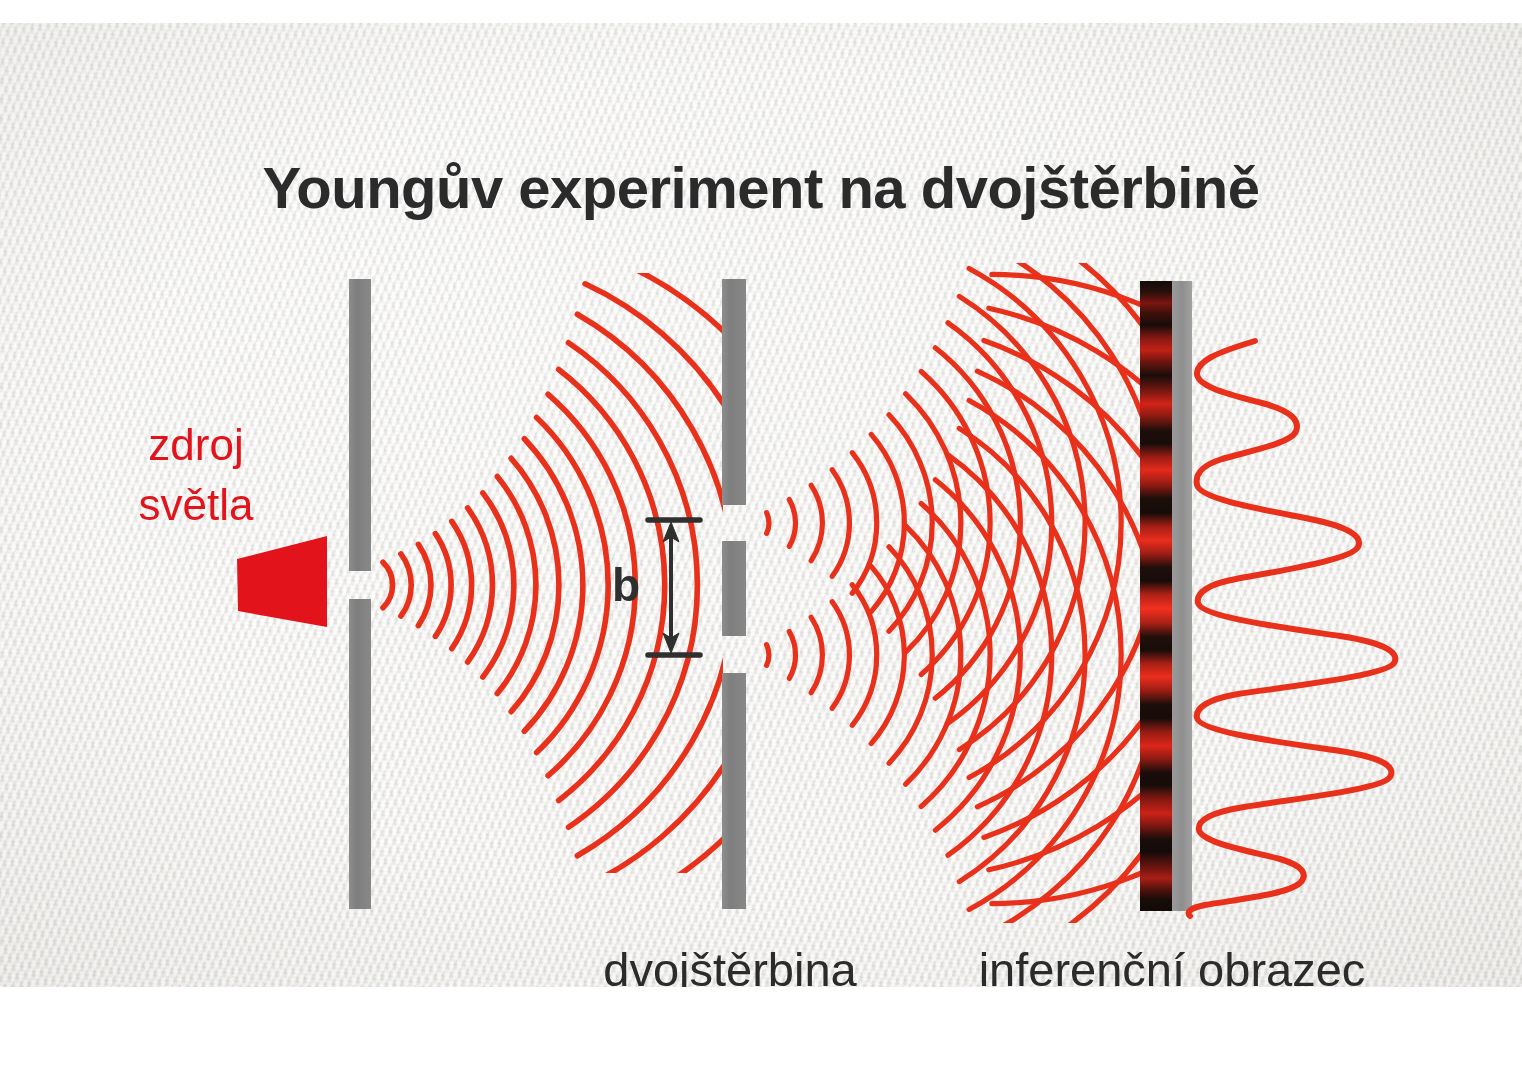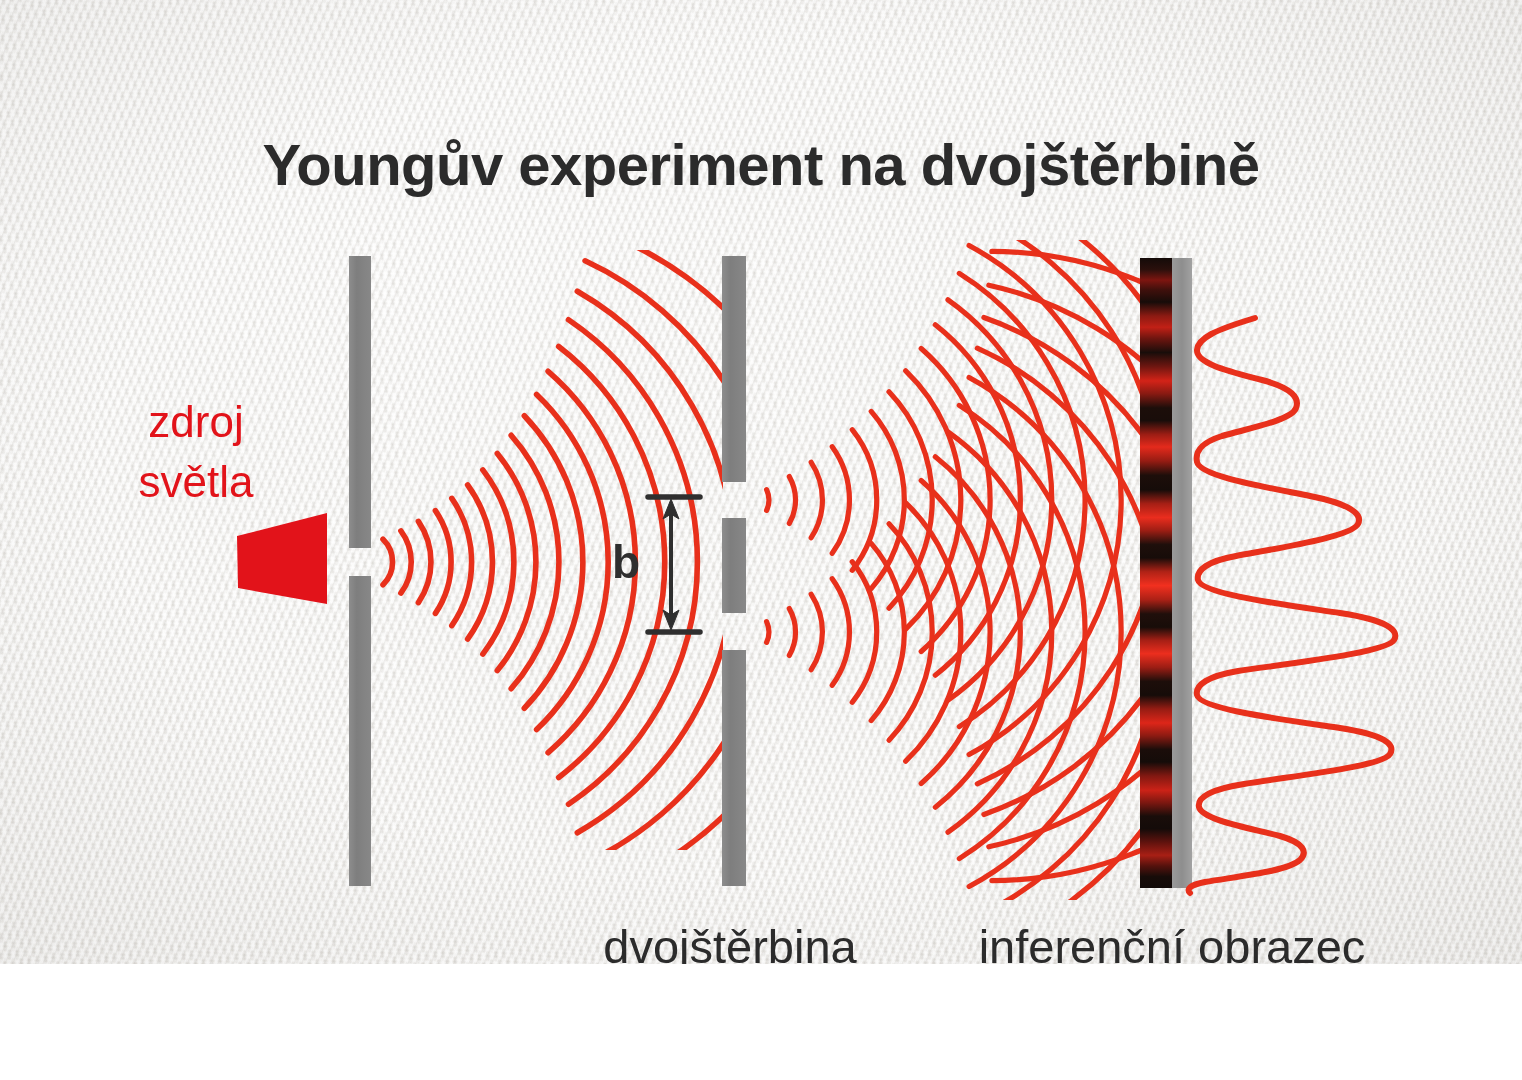--- a/index.html
+++ b/index.html
@@ -8,20 +8,21 @@
     padding: 0;
     background: #ffffff;
   }
   #stage {
     position: relative;
     width: 1522px;
     height: 964px;
     overflow: hidden;
     background-color: #f3f2f0;
     font-family: "Liberation Sans", sans-serif;
+    margin-top: 23px;
   }
   
   #paper-texture {
     position: absolute;
     inset: 0;
     background-color: #f2f1ee;
     background-image:
       repeating-linear-gradient(113deg, rgba(255,255,255,0.85) 0px, rgba(255,255,255,0.0) 2px, rgba(203,200,195,0.30) 3px, rgba(255,255,255,0.0) 5px, rgba(255,255,255,0.75) 7px),
       repeating-linear-gradient(67deg, rgba(255,255,255,0.80) 0px, rgba(255,255,255,0.0) 2px, rgba(199,196,191,0.28) 4px, rgba(255,255,255,0.0) 6px, rgba(255,255,255,0.70) 8px),
       repeating-linear-gradient(4deg, rgba(255,255,255,0.55) 0px, rgba(214,211,206,0.18) 2px, rgba(255,255,255,0.55) 4px),

